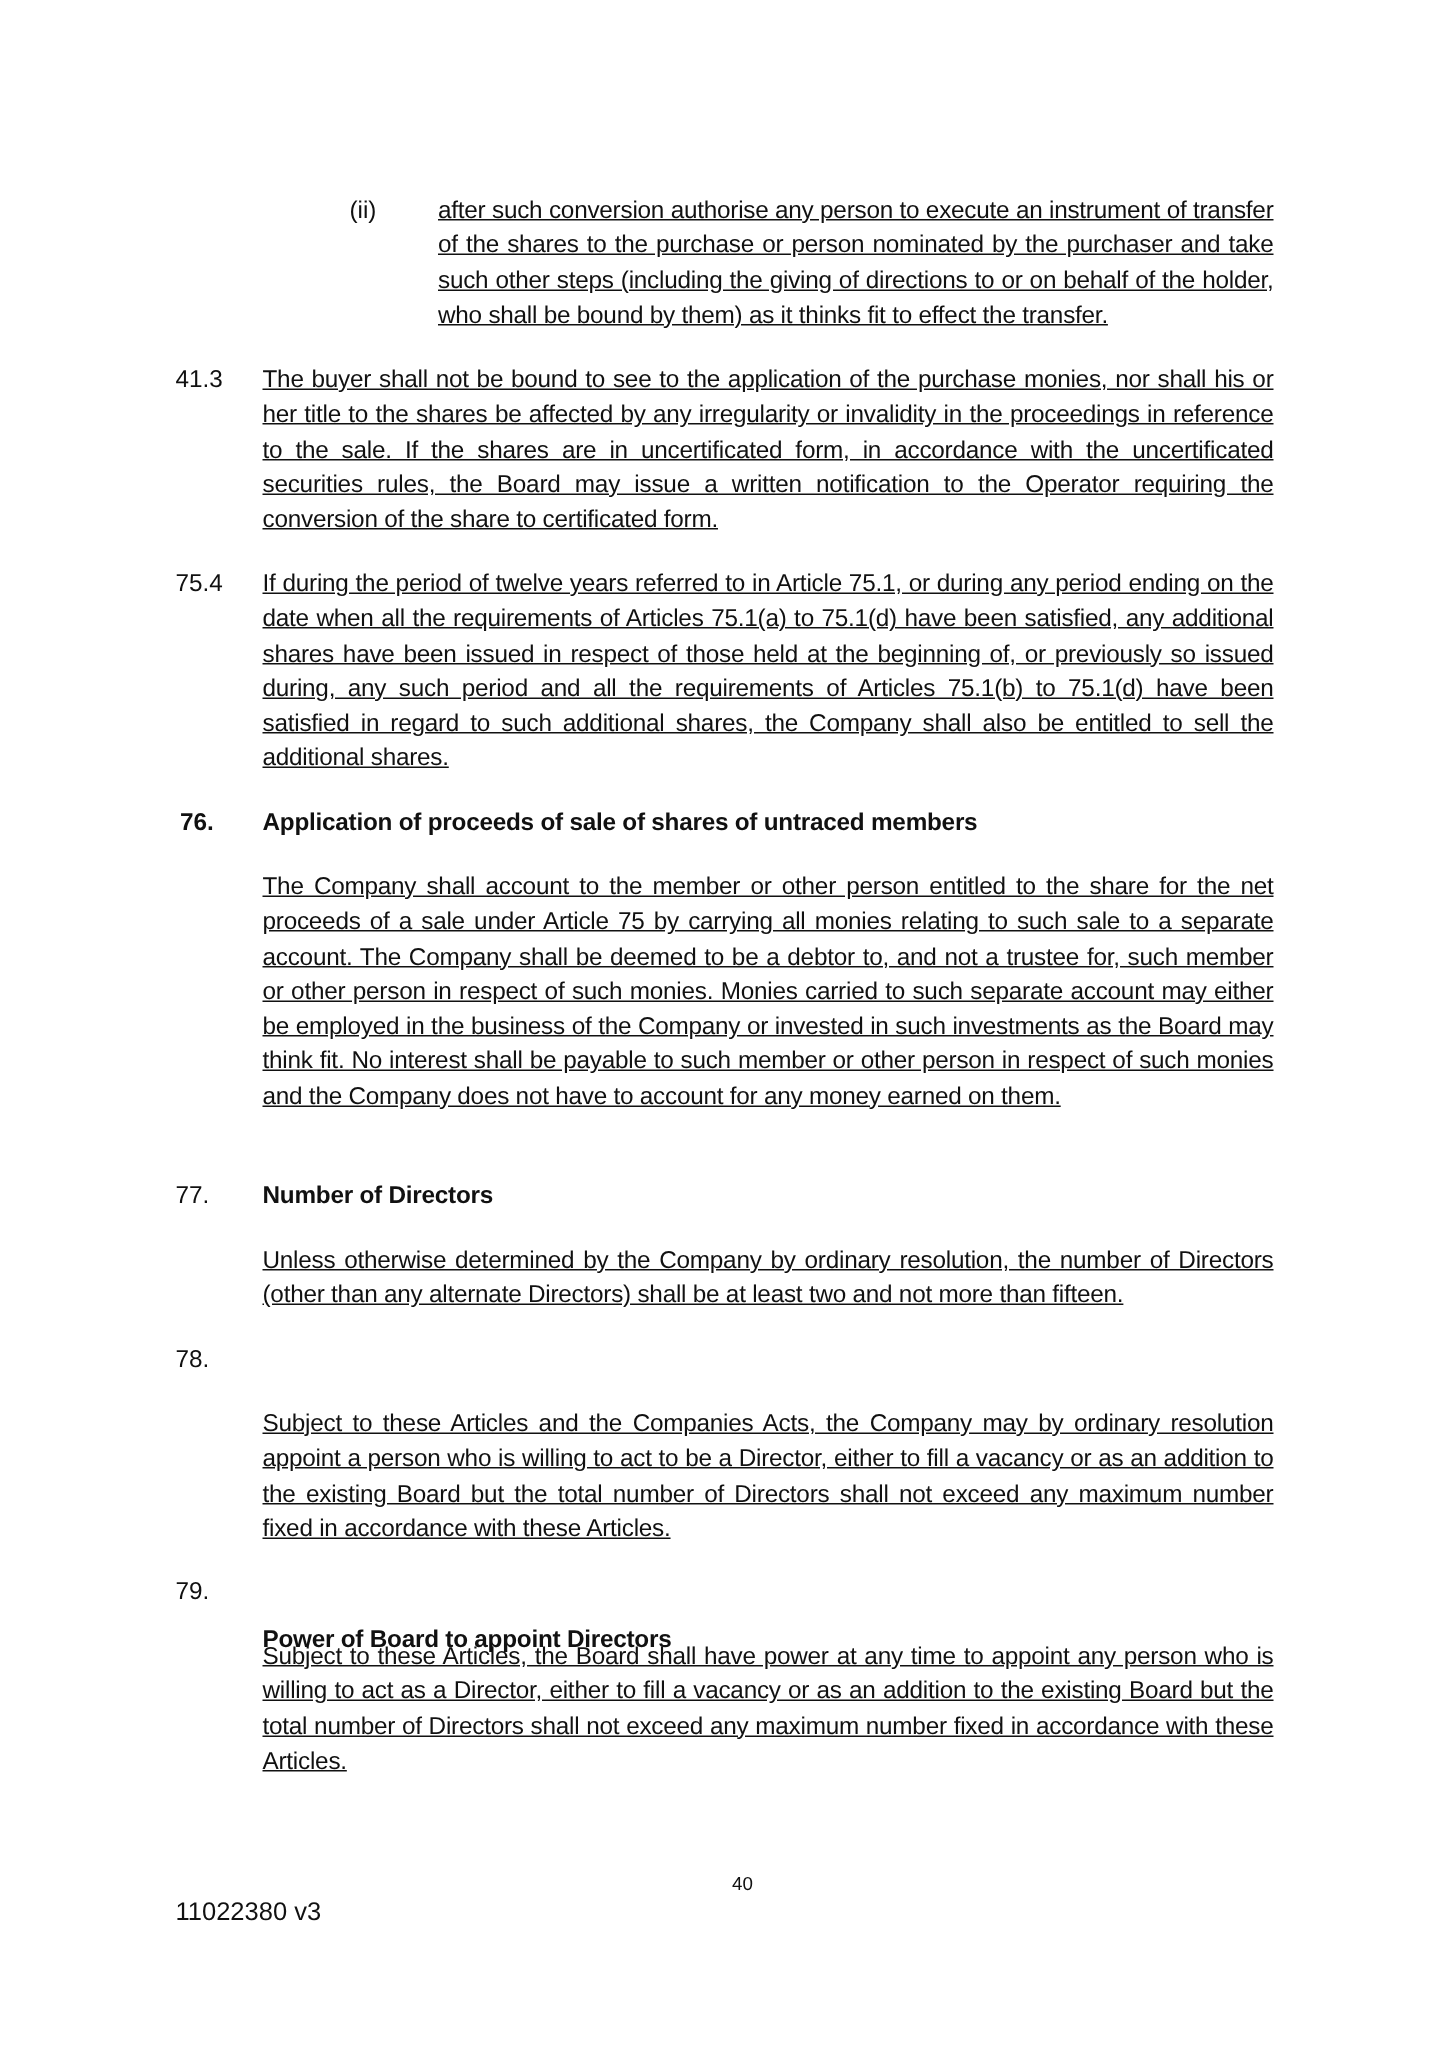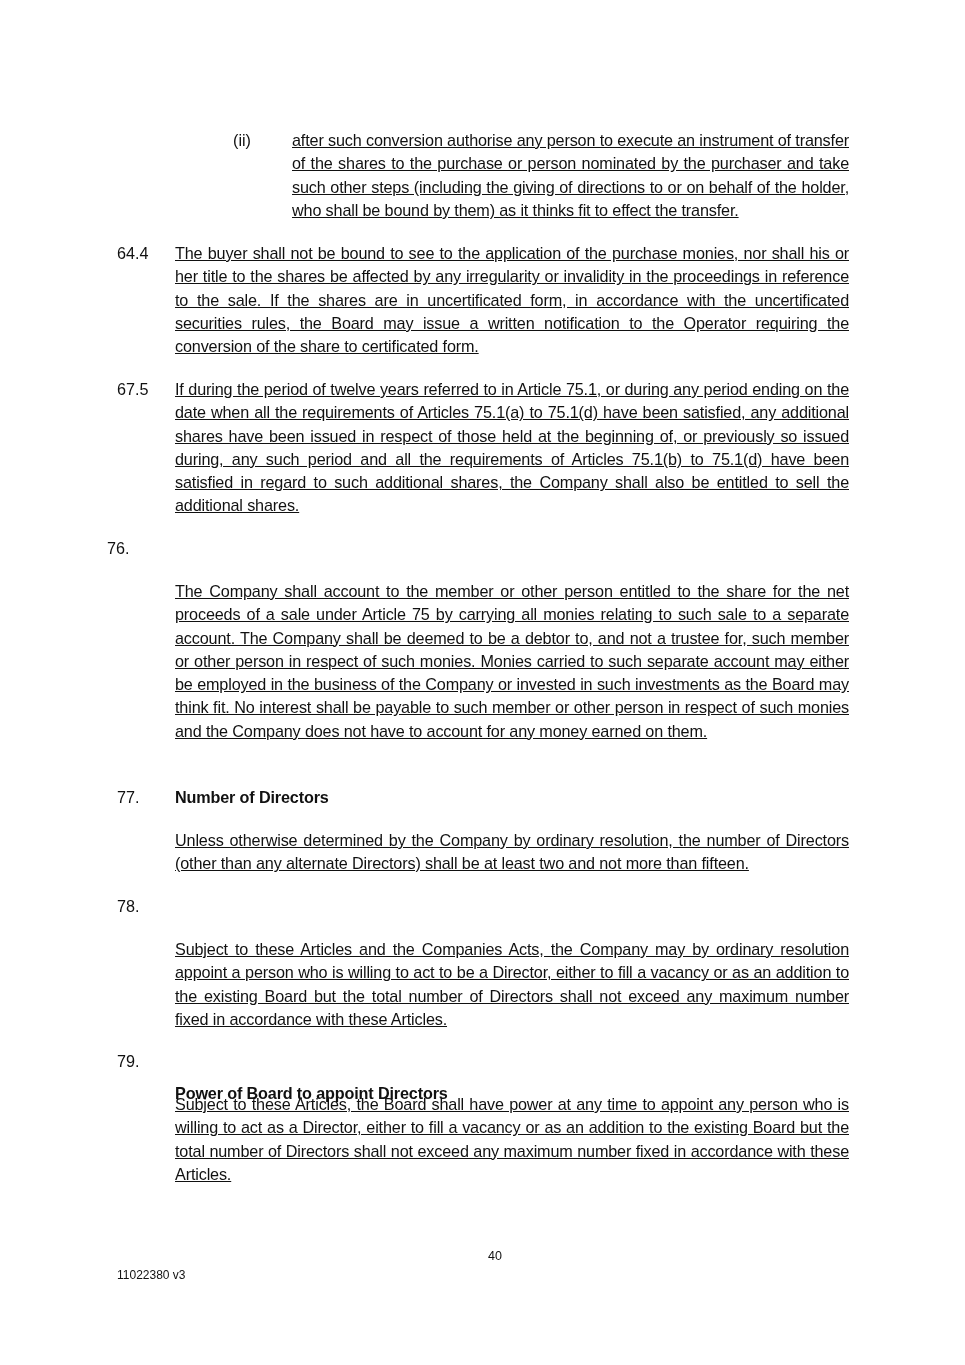--- a/index.html
+++ b/index.html
@@ -27,31 +27,32 @@
 </head>
 <body>
 
 <div class="page">
 
   <div class="num" style="left:233px; top:129px;">(ii)</div>
   <div class="block para" style="left:292px; top:129px; width:557px;">
     <span class="txt last">after such conversion authorise any person to execute an instrument of transfer of the shares to the purchase or person nominated by the purchaser and take such other steps (including the giving of directions to or on behalf of the holder, who shall be bound by them) as it thinks fit to effect the transfer.</span>
   </div>
 
-  <div class="num" style="left:117px; top:242px;">64.4</div>
+  <div class="num" style="left:117px; top:242px;">41.3</div>
   <div class="block para" style="left:175px; top:242px; width:674px;">
     <span class="txt last">The buyer shall not be bound to see to the application of the purchase monies, nor shall his or her title to the shares be affected by any irregularity or invalidity in the proceedings in reference to the sale. If the shares are in uncertificated form, in accordance with the uncertificated securities rules, the Board may issue a written notification to the Operator requiring the conversion of the share to certificated form.</span>
   </div>
 
-  <div class="num" style="left:117px; top:378px;">67.5</div>
+  <div class="num" style="left:117px; top:378px;">75.4</div>
   <div class="block para" style="left:175px; top:378px; width:674px;">
     <span class="txt last">If during the period of twelve years referred to in Article 75.1, or during any period ending on the date when all the requirements of Articles 75.1(a) to 75.1(d) have been satisfied, any additional shares have been issued in respect of those held at the beginning of, or previously so issued during, any such period and all the requirements of Articles 75.1(b) to 75.1(d) have been satisfied in regard to such additional shares, the Company shall also be entitled to sell the additional shares.</span>
   </div>
 
-  <div class="num" style="left:107px; top:537px;">76.</div>
+  <div class="num" style="left:120px; top:537px;font-weight:bold;">76.</div>
+  <div class="heading" style="left:175px; top:537px;">Application of proceeds of sale of shares of untraced members</div>
   <div class="block para" style="left:175px; top:580px; width:674px;">
     <span class="txt last">The Company shall account to the member or other person entitled to the share for the net proceeds of a sale under Article 75 by carrying all monies relating to such sale to a separate account. The Company shall be deemed to be a debtor to, and not a trustee for, such member or other person in respect of such monies. Monies carried to such separate account may either be employed in the business of the Company or invested in such investments as the Board may think fit. No interest shall be payable to such member or other person in respect of such monies and the Company does not have to account for any money earned on them.</span>
   </div>
 
   <div class="num" style="left:117px; top:786px;">77.</div>
   <div class="heading" style="left:175px; top:786px;">Number of Directors</div>
   <div class="block para" style="left:175px; top:829px; width:674px;">
     <span class="txt last">Unless otherwise determined by the Company by ordinary resolution, the number of Directors (other than any alternate Directors) shall be at least two and not more than fifteen.</span>
   </div>
 
@@ -60,15 +61,15 @@
     <span class="txt last">Subject to these Articles and the Companies Acts, the Company may by ordinary resolution appoint a person who is willing to act to be a Director, either to fill a vacancy or as an addition to the existing Board but the total number of Directors shall not exceed any maximum number fixed in accordance with these Articles.</span>
   </div>
 
   <div class="num" style="left:117px; top:1050px;">79.</div>
   <div class="heading" style="left:175px; top:1082px;">Power of Board to appoint Directors</div>
   <div class="block para" style="left:175px; top:1093px; width:674px;">
     <span class="txt last">Subject to these Articles, the Board shall have power at any time to appoint any person who is willing to act as a Director, either to fill a vacancy or as an addition to the existing Board but the total number of Directors shall not exceed any maximum number fixed in accordance with these Articles.</span>
   </div>
 
   <div class="footer-num" style="left:488px; top:1249px;">40</div>
-  <div class="footer-num" style="left:117px; top:1268px; font-size:12px;">11022380 v3</div>
+  <div class="footer-num" style="left:117px; top:1268px; font-size:17px;">11022380 v3</div>
 
 </div>
 
 </body></html>

